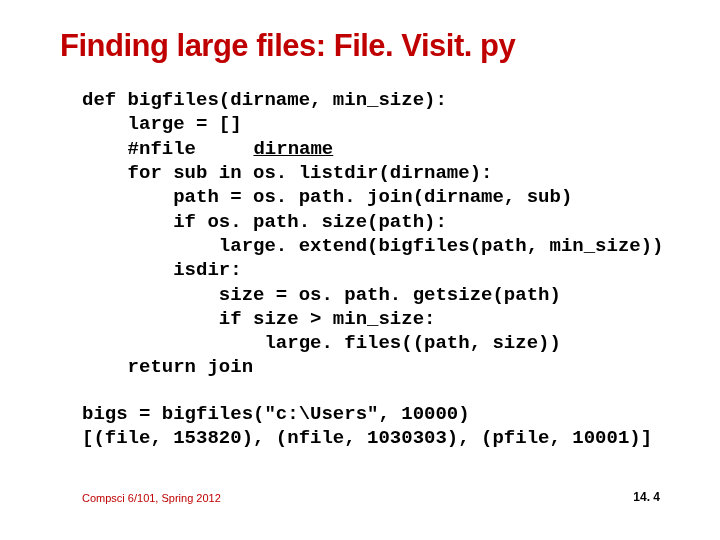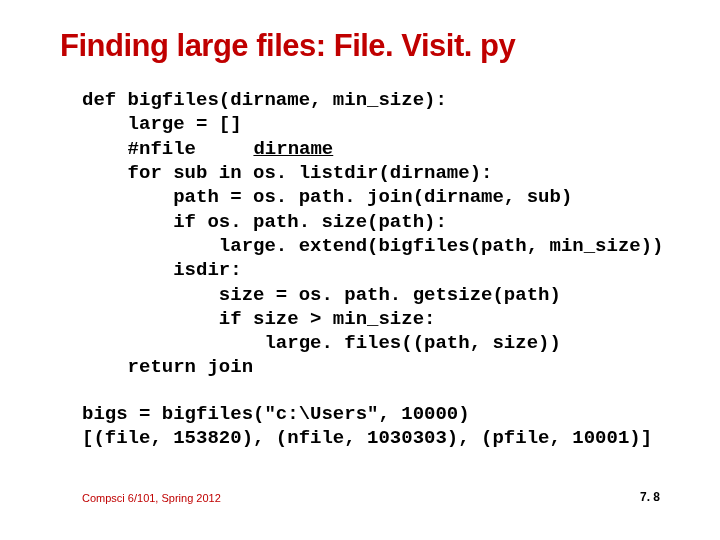--- a/index.html
+++ b/index.html
@@ -80,14 +80,14 @@
 <span>        isdir:</span>
 <span>            size = os. path. getsize(path)</span>
 <span>            if size &gt; min_size:</span>
 <span>                large. files((path, size))</span>
 <span>    return join</span></div>
 
   <div class="output"><span>bigs = bigfiles("c:\Users", 10000)</span>
 <span>[(file, 153820), (nfile, 1030303), (pfile, 10001)]</span></div>
 
   <div class="footer-left">Compsci 6/101, Spring 2012</div>
-  <div class="footer-right">7. 8</div>
+  <div class="footer-right">14. 4</div>
 </div>
 
 </body></html>

